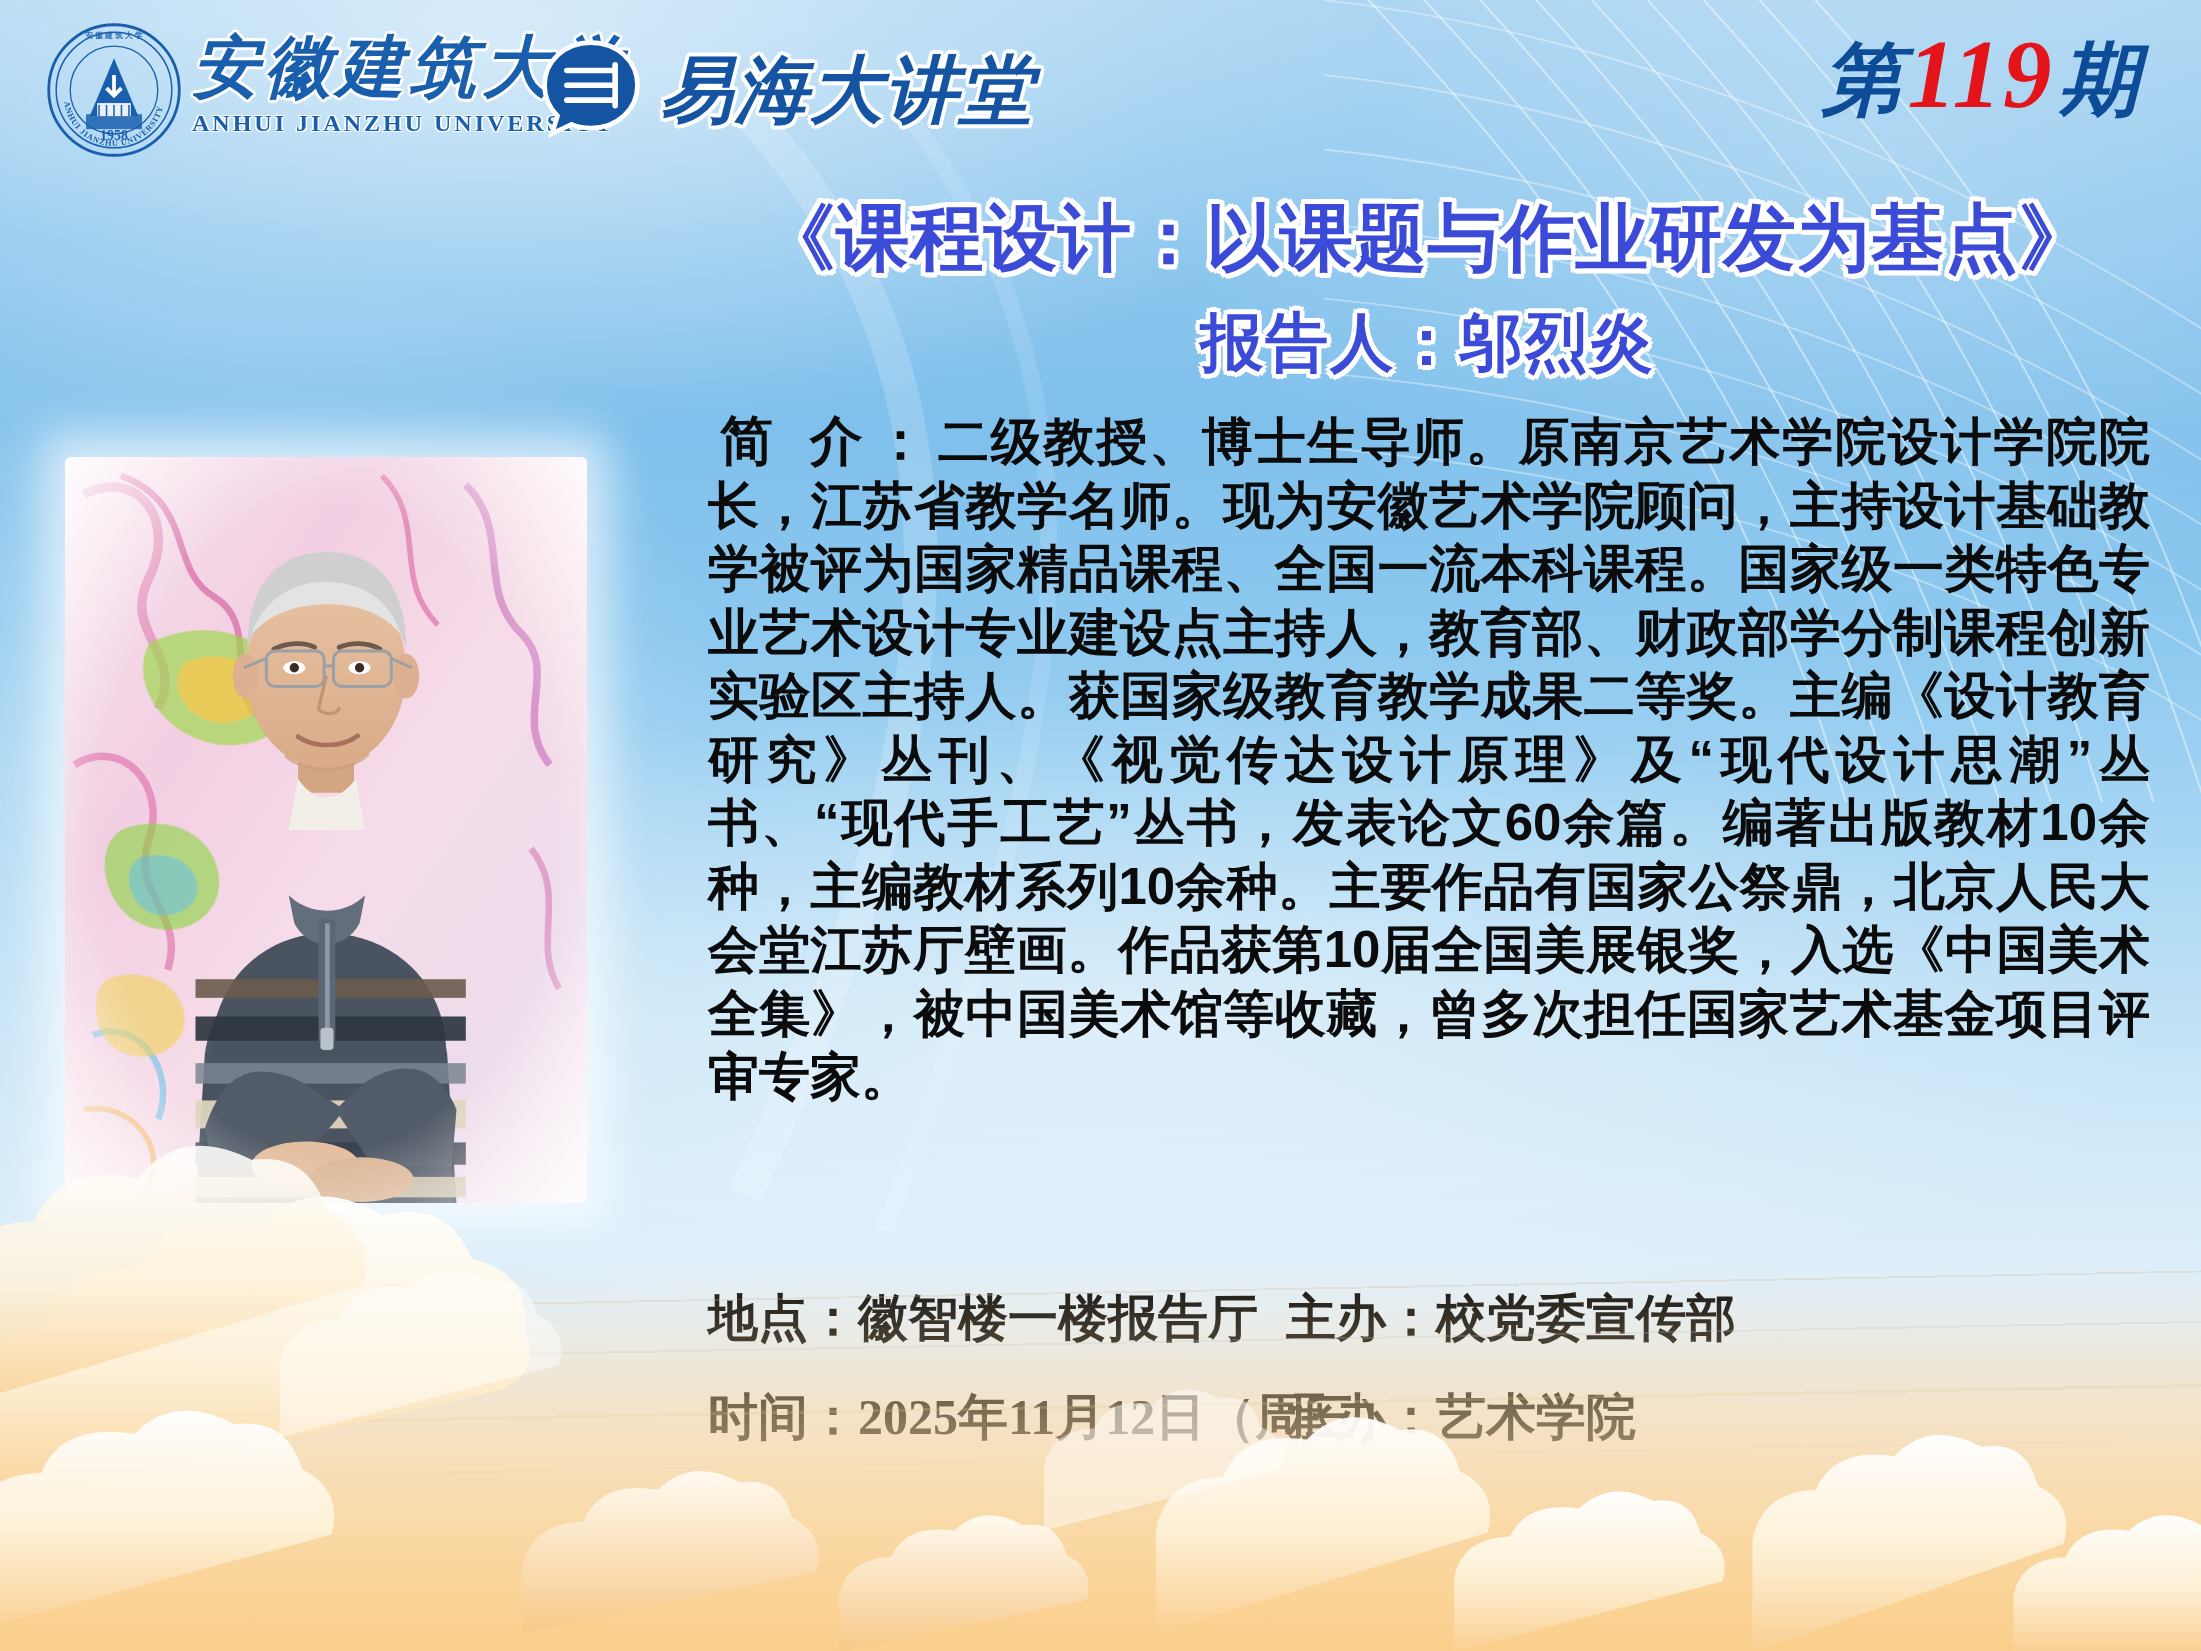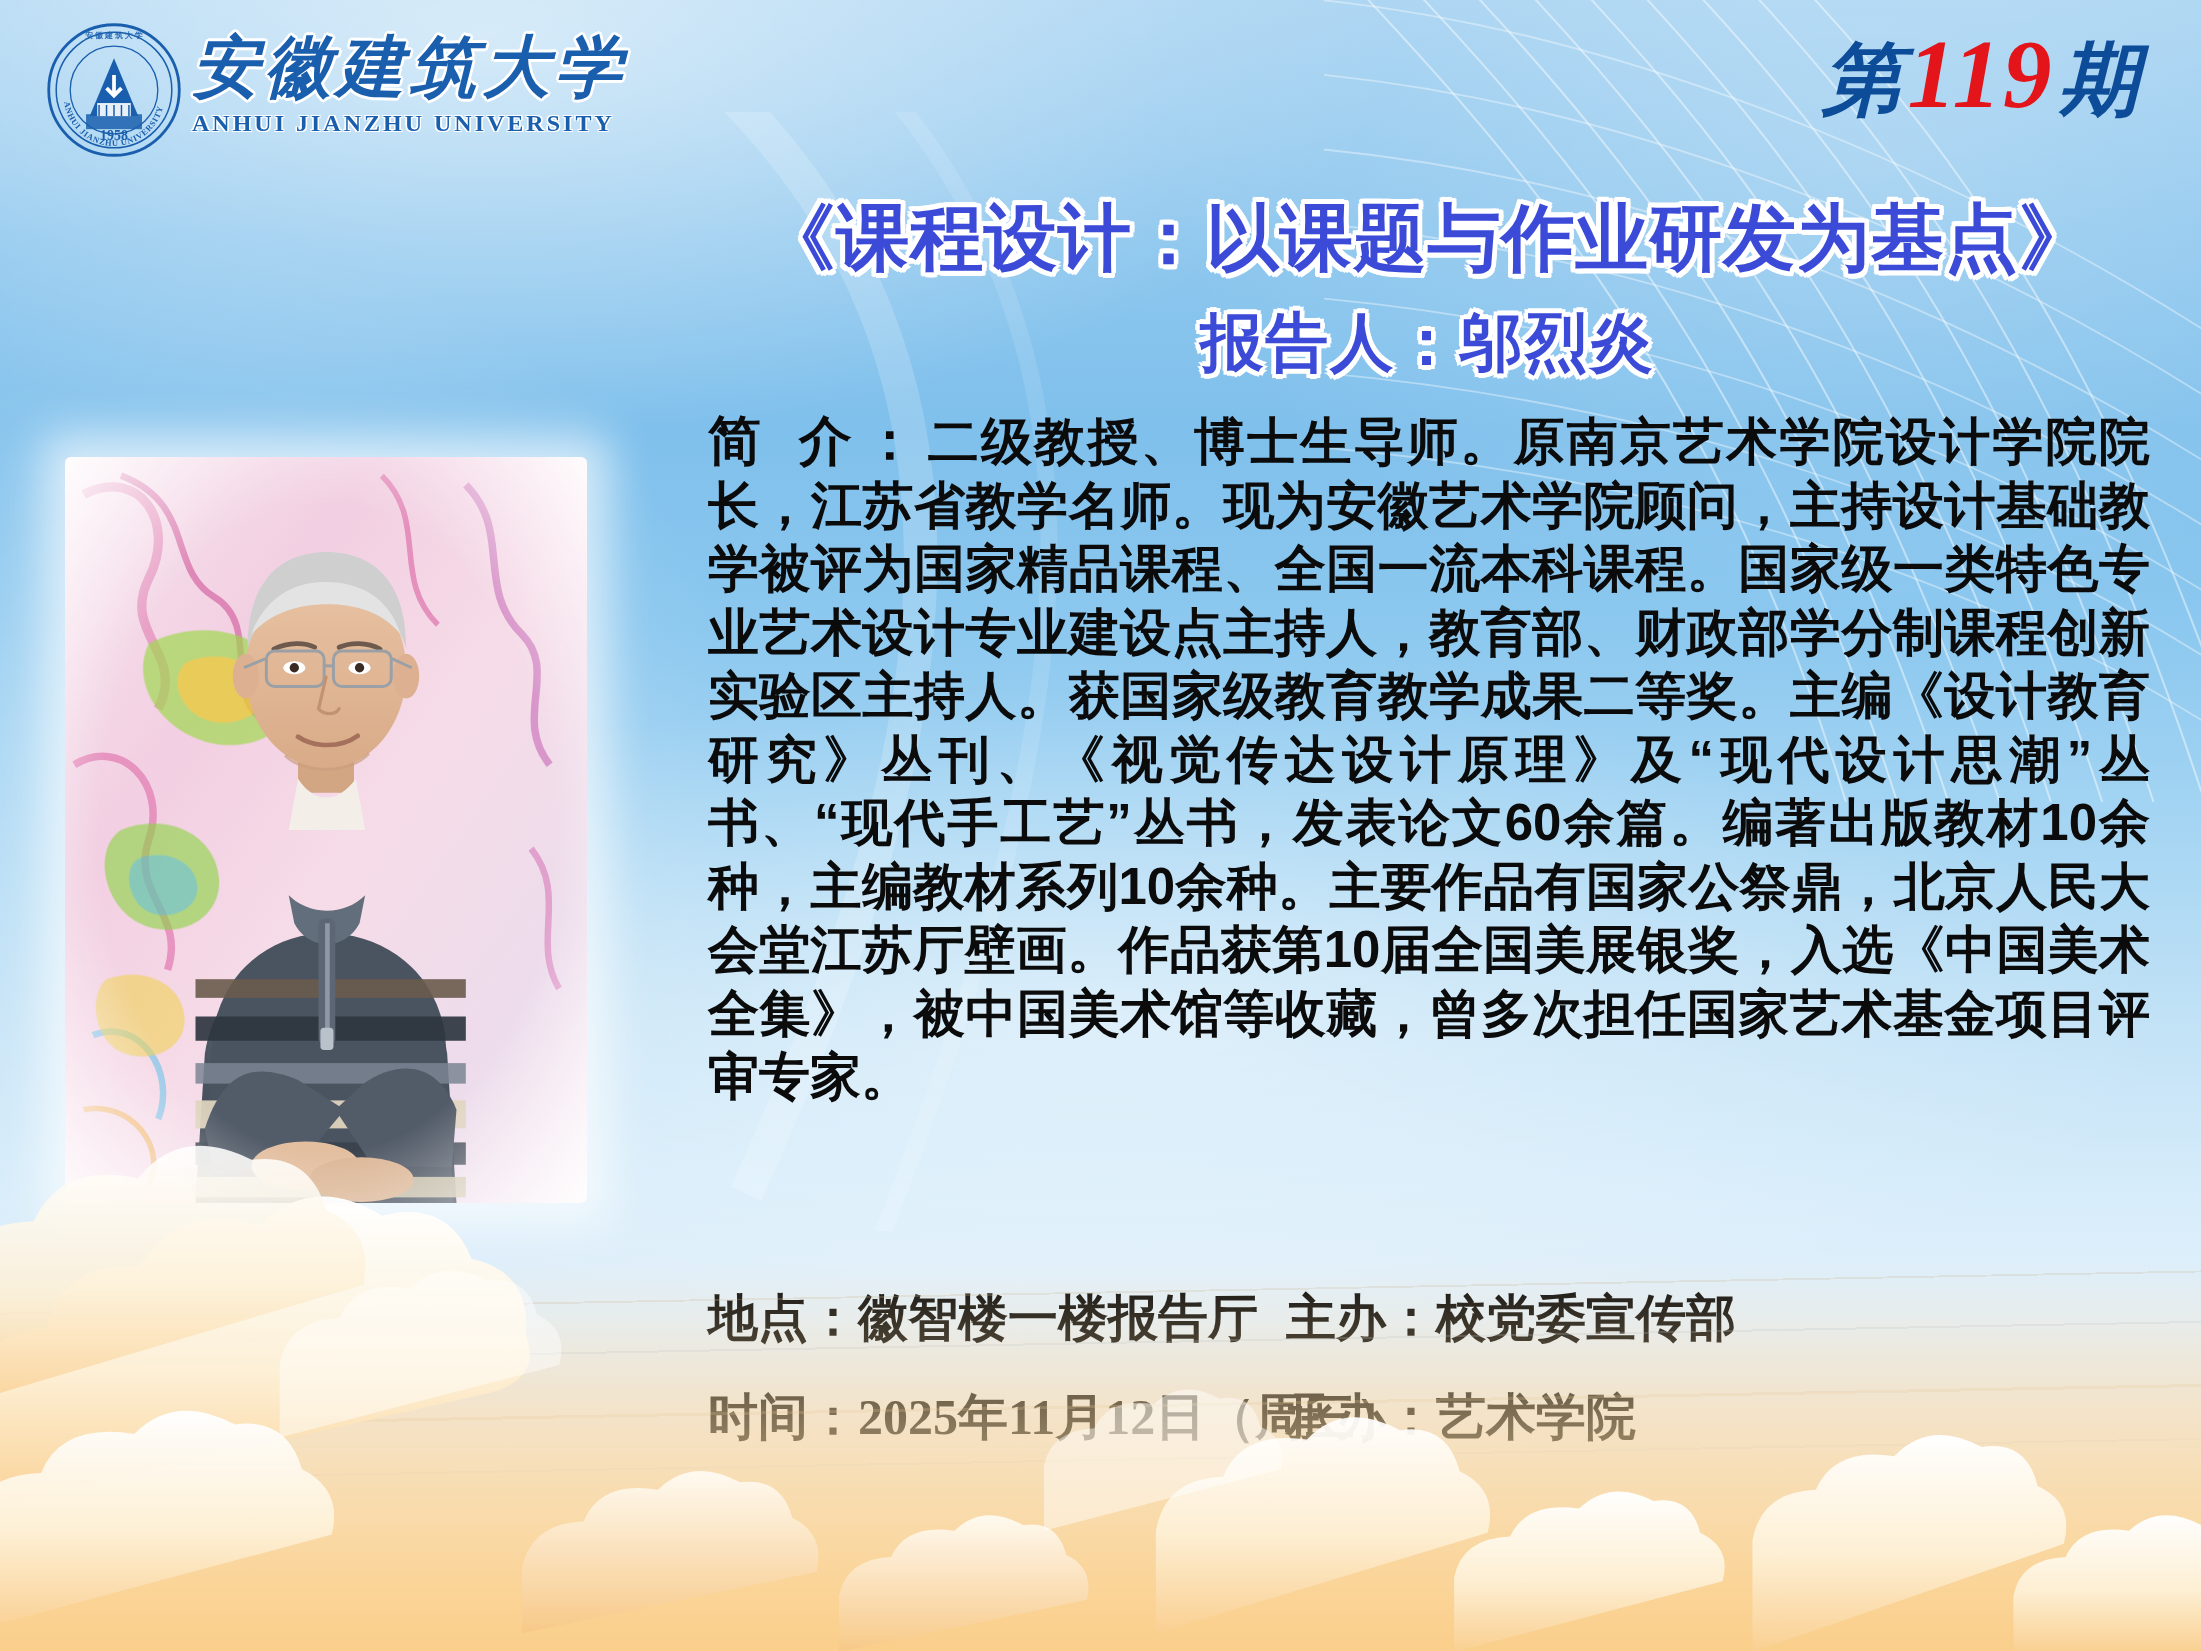--- a/index.html
+++ b/index.html
@@ -163,20 +163,21 @@
     color:#0b0b0b;
     line-height:1.245;
     text-align:justify;
     text-justify:inter-ideograph;
     letter-spacing:0px;
   }
   .bio .label {
     font-weight:900;
     letter-spacing:9.3px;
     font-size:53px;
+    margin-left:12px;
   }
 
   
   .footer {
     position:absolute; left:708px; top:1285px; right:52px;
   }
   .foot-row {
     display:flex; align-items:baseline; margin-bottom:32px;
     font-family:"Liberation Serif","DejaVu Serif",serif;
     font-size:50px; font-weight:700; color:#0b0b0b;
@@ -250,20 +251,32 @@
       <text fill="#1a5fae" font-family="Liberation Serif, serif" font-size="9" font-weight="700" letter-spacing="0.8">
         <textPath href="#arcpath" startOffset="4%">ANHUI JIANZHU UNIVERSITY</textPath>
       </text>
     </svg>
 
     <div class="uni-name-wrap">
       <div class="uni-cn">安徽建筑大学</div>
       <div class="uni-en">ANHUI JIANZHU UNIVERSITY</div>
     </div>
 
+    <div class="forum-logo">
+      <svg class="forum-icon" viewBox="0 0 112 112">
+        <path d="M56 6 C84 6 106 26 106 52 C106 78 84 98 56 98 C48 98 41 97 35 94 L14 104 L20 85 C11 76 6 65 6 52 C6 26 28 6 56 6 Z" fill="#1454a3" stroke="#ffffff" stroke-width="5"></path>
+        <g stroke="#ffffff" stroke-width="6" fill="none" stroke-linecap="round">
+          <path d="M30 36 L82 36"></path>
+          <path d="M30 52 L82 52"></path>
+          <path d="M30 68 L82 68"></path>
+        </g>
+        <path d="M82 30 L82 74" stroke="#ffffff" stroke-width="6" stroke-linecap="round"></path>
+      </svg>
+      <div class="forum-cn">易海大讲堂</div>
+    </div>
 
     <div class="issue">
       <span class="cn">第</span>
       <span class="num">119</span>
       <span class="cn">期</span>
     </div>
   </div>
 
   <div class="title-block">
     <div class="talk-title">《课程设计：以课题与作业研发为基点》</div>

